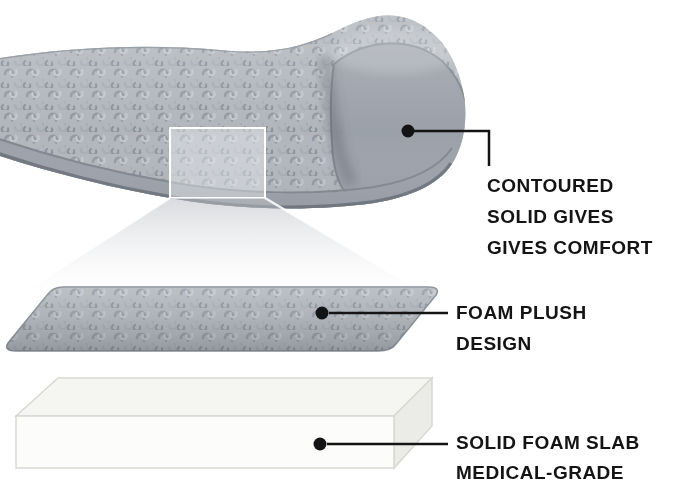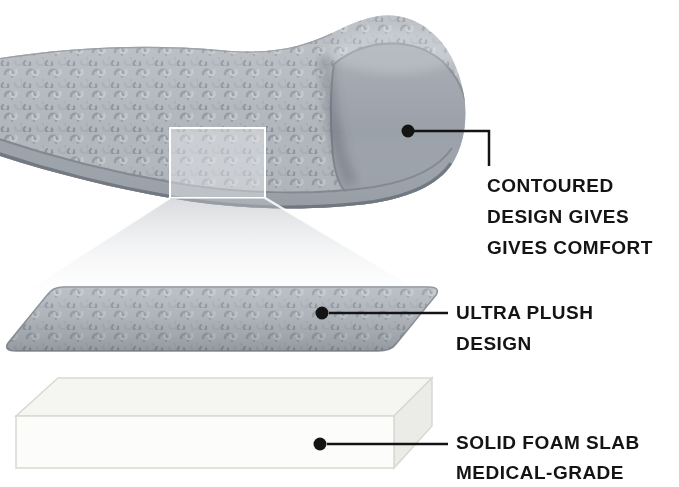--- a/index.html
+++ b/index.html
@@ -95,26 +95,26 @@
 
     <g fill="#141414">
       <circle cx="408" cy="131" r="6.5"></circle>
       <circle cx="322" cy="313" r="6.5"></circle>
       <circle cx="320" cy="444" r="6.5"></circle>
     </g>
   </svg>
 
   <div class="label label-bed">
     <span>CONTOURED</span>
-    <span>DESIGN GIVES</span>
+    <span>SOLID GIVES</span>
     <span>GIVES COMFORT</span>
   </div>
 
   <div class="label label-fabric">
-    <span>ULTRA PLUSH</span>
+    <span>FOAM PLUSH</span>
     <span>DESIGN</span>
   </div>
 
   <div class="label label-foam">
     <span>SOLID FOAM SLAB</span>
     <span>MEDICAL-GRADE</span>
   </div>
 
 </div>
 

